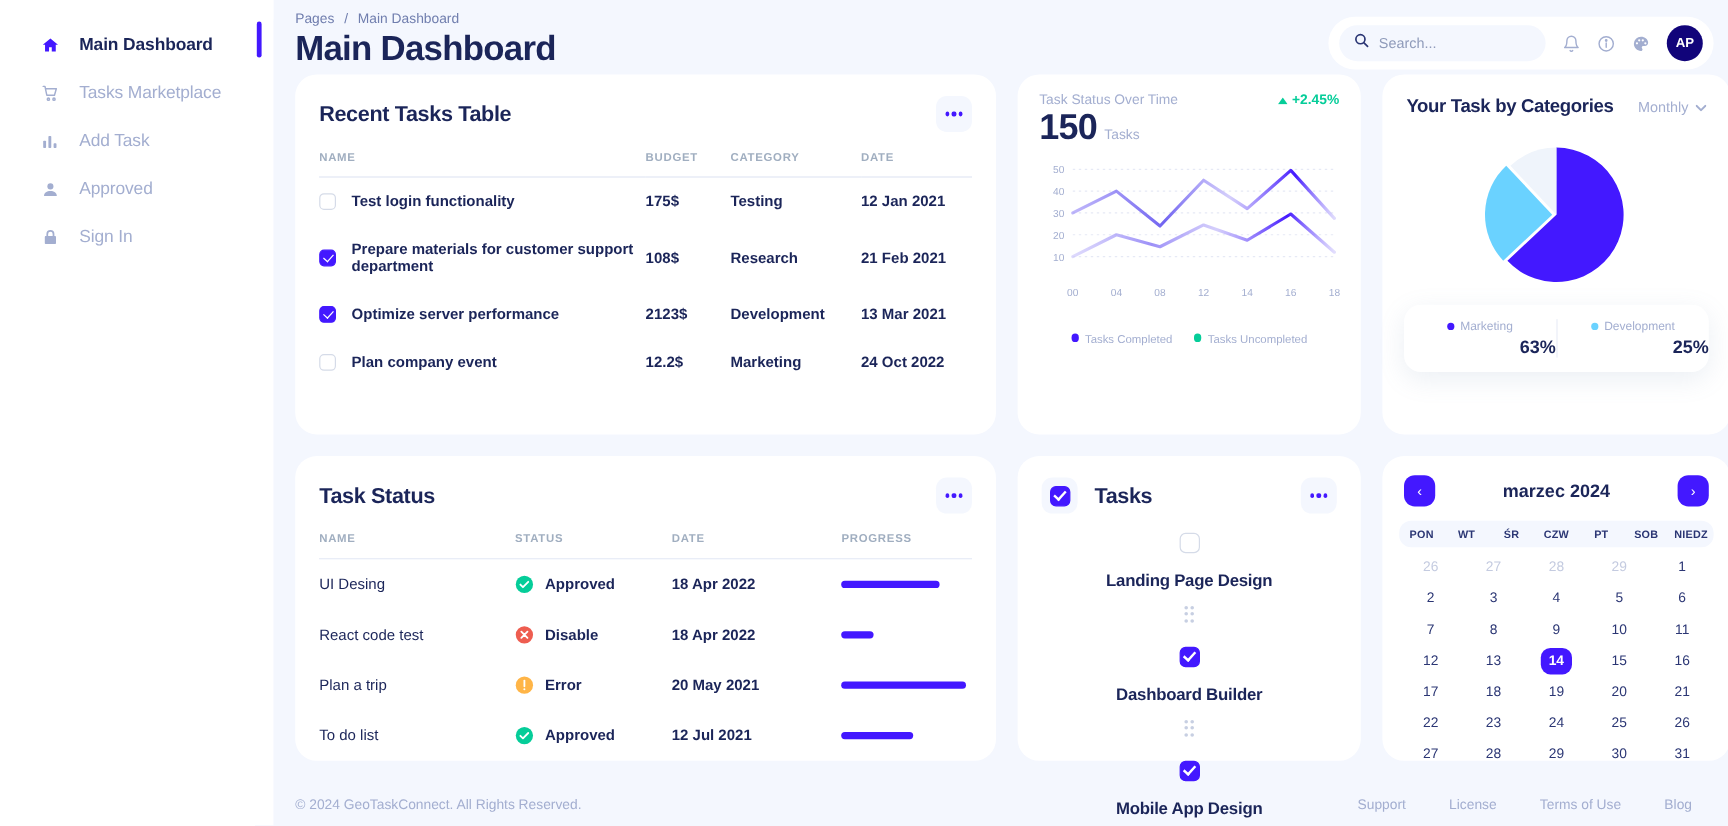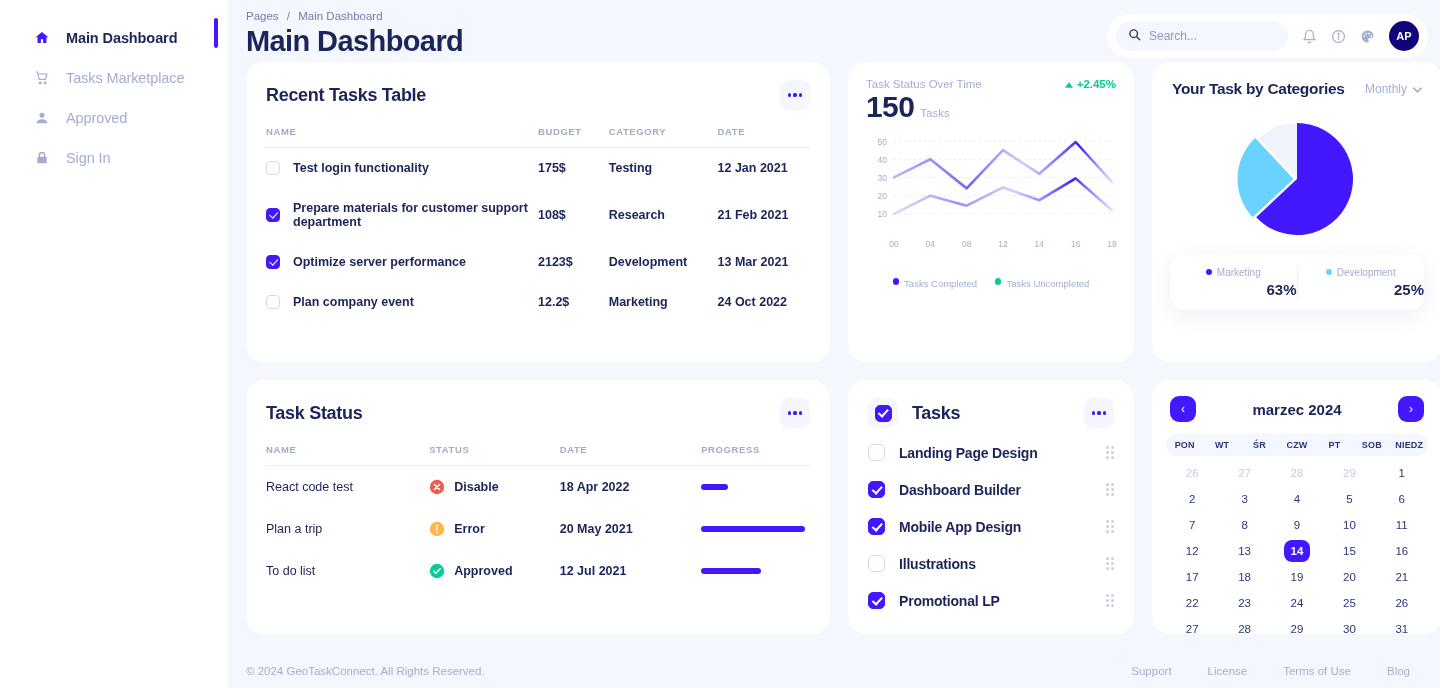--- a/index.html
+++ b/index.html
@@ -145,21 +145,21 @@
 
   
   .bar-bg { width: 84px; height: 6px; border-radius: 4px; background: #eff4fb; }
   .bar-fg { height: 6px; border-radius: 4px; background: #4318ff; }
   .status-cell { display: flex; align-items: center; gap: 9px; }
   .sicon { width: 16px; height: 16px; border-radius: 50%; display: flex; align-items: center; justify-content: center; flex: 0 0 16px; }
 
   
   .task-row {
     display: flex; align-items: center; gap: 14px;
-    padding: 10px 20px; cursor: pointer;
+    padding: 10px 20px; cursor: pointer; flex-direction: column;
   }
   .task-row .tlabel { font-size: 14px; font-weight: 700; color: #1b2559; flex: 1; letter-spacing: -0.2px; }
   .drag {
     display: grid; grid-template-columns: repeat(2, 3px); gap: 2.4px;
     cursor: grab;
   }
   .drag i { width: 3px; height: 3px; border-radius: 50%; background: #c7cfe2; display: block; }
   .cb-lg {
     width: 17px; height: 17px; border-radius: 5px; flex: 0 0 17px;
     border: 1.6px solid #d5dbe8; background: #fff; cursor: pointer;
@@ -229,20 +229,30 @@
   </div>
   <div class="nav-item ">
     <span class="nav-icon">
             <svg width="16" height="16" viewBox="0 0 24 24" fill="none" stroke="currentColor" stroke-width="1.8" stroke-linecap="round" stroke-linejoin="round">
               <path d="M3 3h2.2l2.3 11h9.6l2.3-8H6"></path>
               <circle cx="9.5" cy="19" r="1.4"></circle>
               <circle cx="16.5" cy="19" r="1.4"></circle>
             </svg>
           </span>
     <span class="nav-label">Tasks Marketplace</span>
+  </div>
+  <div class="nav-item ">
+    <span class="nav-icon">
+            <svg width="16" height="16" viewBox="0 0 24 24" fill="currentColor">
+              <rect x="3" y="11" width="3.6" height="9" rx="1"></rect>
+              <rect x="9.5" y="5" width="3.6" height="15" rx="1"></rect>
+              <rect x="16" y="14" width="3.6" height="6" rx="1"></rect>
+            </svg>
+          </span>
+    <span class="nav-label">Add Task</span>
   </div>
   <div class="nav-item ">
     <span class="nav-icon">
             <svg width="16" height="16" viewBox="0 0 24 24" fill="currentColor">
               <circle cx="12" cy="8" r="3.8"></circle>
               <path d="M4 20c0-4.2 3.6-6.2 8-6.2s8 2 8 6.2z"></path>
             </svg>
           </span>
     <span class="nav-label">Approved</span>
   </div>
@@ -493,20 +503,37 @@
             <thead>
                 <tr id="ts-head">
                   <th style="width:30%">NAME</th>
                   <th style="width:24%">STATUS</th>
                   <th style="width:26%">DATE</th>
                   <th style="">PROGRESS</th>
                 </tr>
               </thead>
             <tbody id="ts-body">
   <tr>
+    <td style="font-weight:500">UI Desing</td>
+    <td>
+                    <span class="status-cell">
+      <span class="sicon">
+                        <svg width="16" height="16" viewBox="0 0 20 20">
+                          <circle cx="10" cy="10" r="9" fill="#05cd99"></circle>
+                          <path d="M5.8 10.2l2.7 2.7 5.5-5.6" fill="none" stroke="#fff" stroke-width="1.9" stroke-linecap="round" stroke-linejoin="round"></path>
+                        </svg>
+                      </span>
+      <span>Approved</span>
+                    </span>
+                  </td>
+    <td>18 Apr 2022</td>
+    <td><span class="bar-bg">
+      <span class="bar-fg" style="display:block;width:75%"></span></span></td>
+  </tr>
+  <tr>
     <td style="font-weight:500">React code test</td>
     <td>
                     <span class="status-cell">
       <span class="sicon">
                         <svg width="16" height="16" viewBox="0 0 20 20">
                           <circle cx="10" cy="10" r="9" fill="#ee5d50"></circle>
                           <path d="M6.8 6.8l6.4 6.4M13.2 6.8l-6.4 6.4" stroke="#fff" stroke-width="1.9" stroke-linecap="round"></path>
                         </svg>
                       </span>
       <span>Disable</span>

